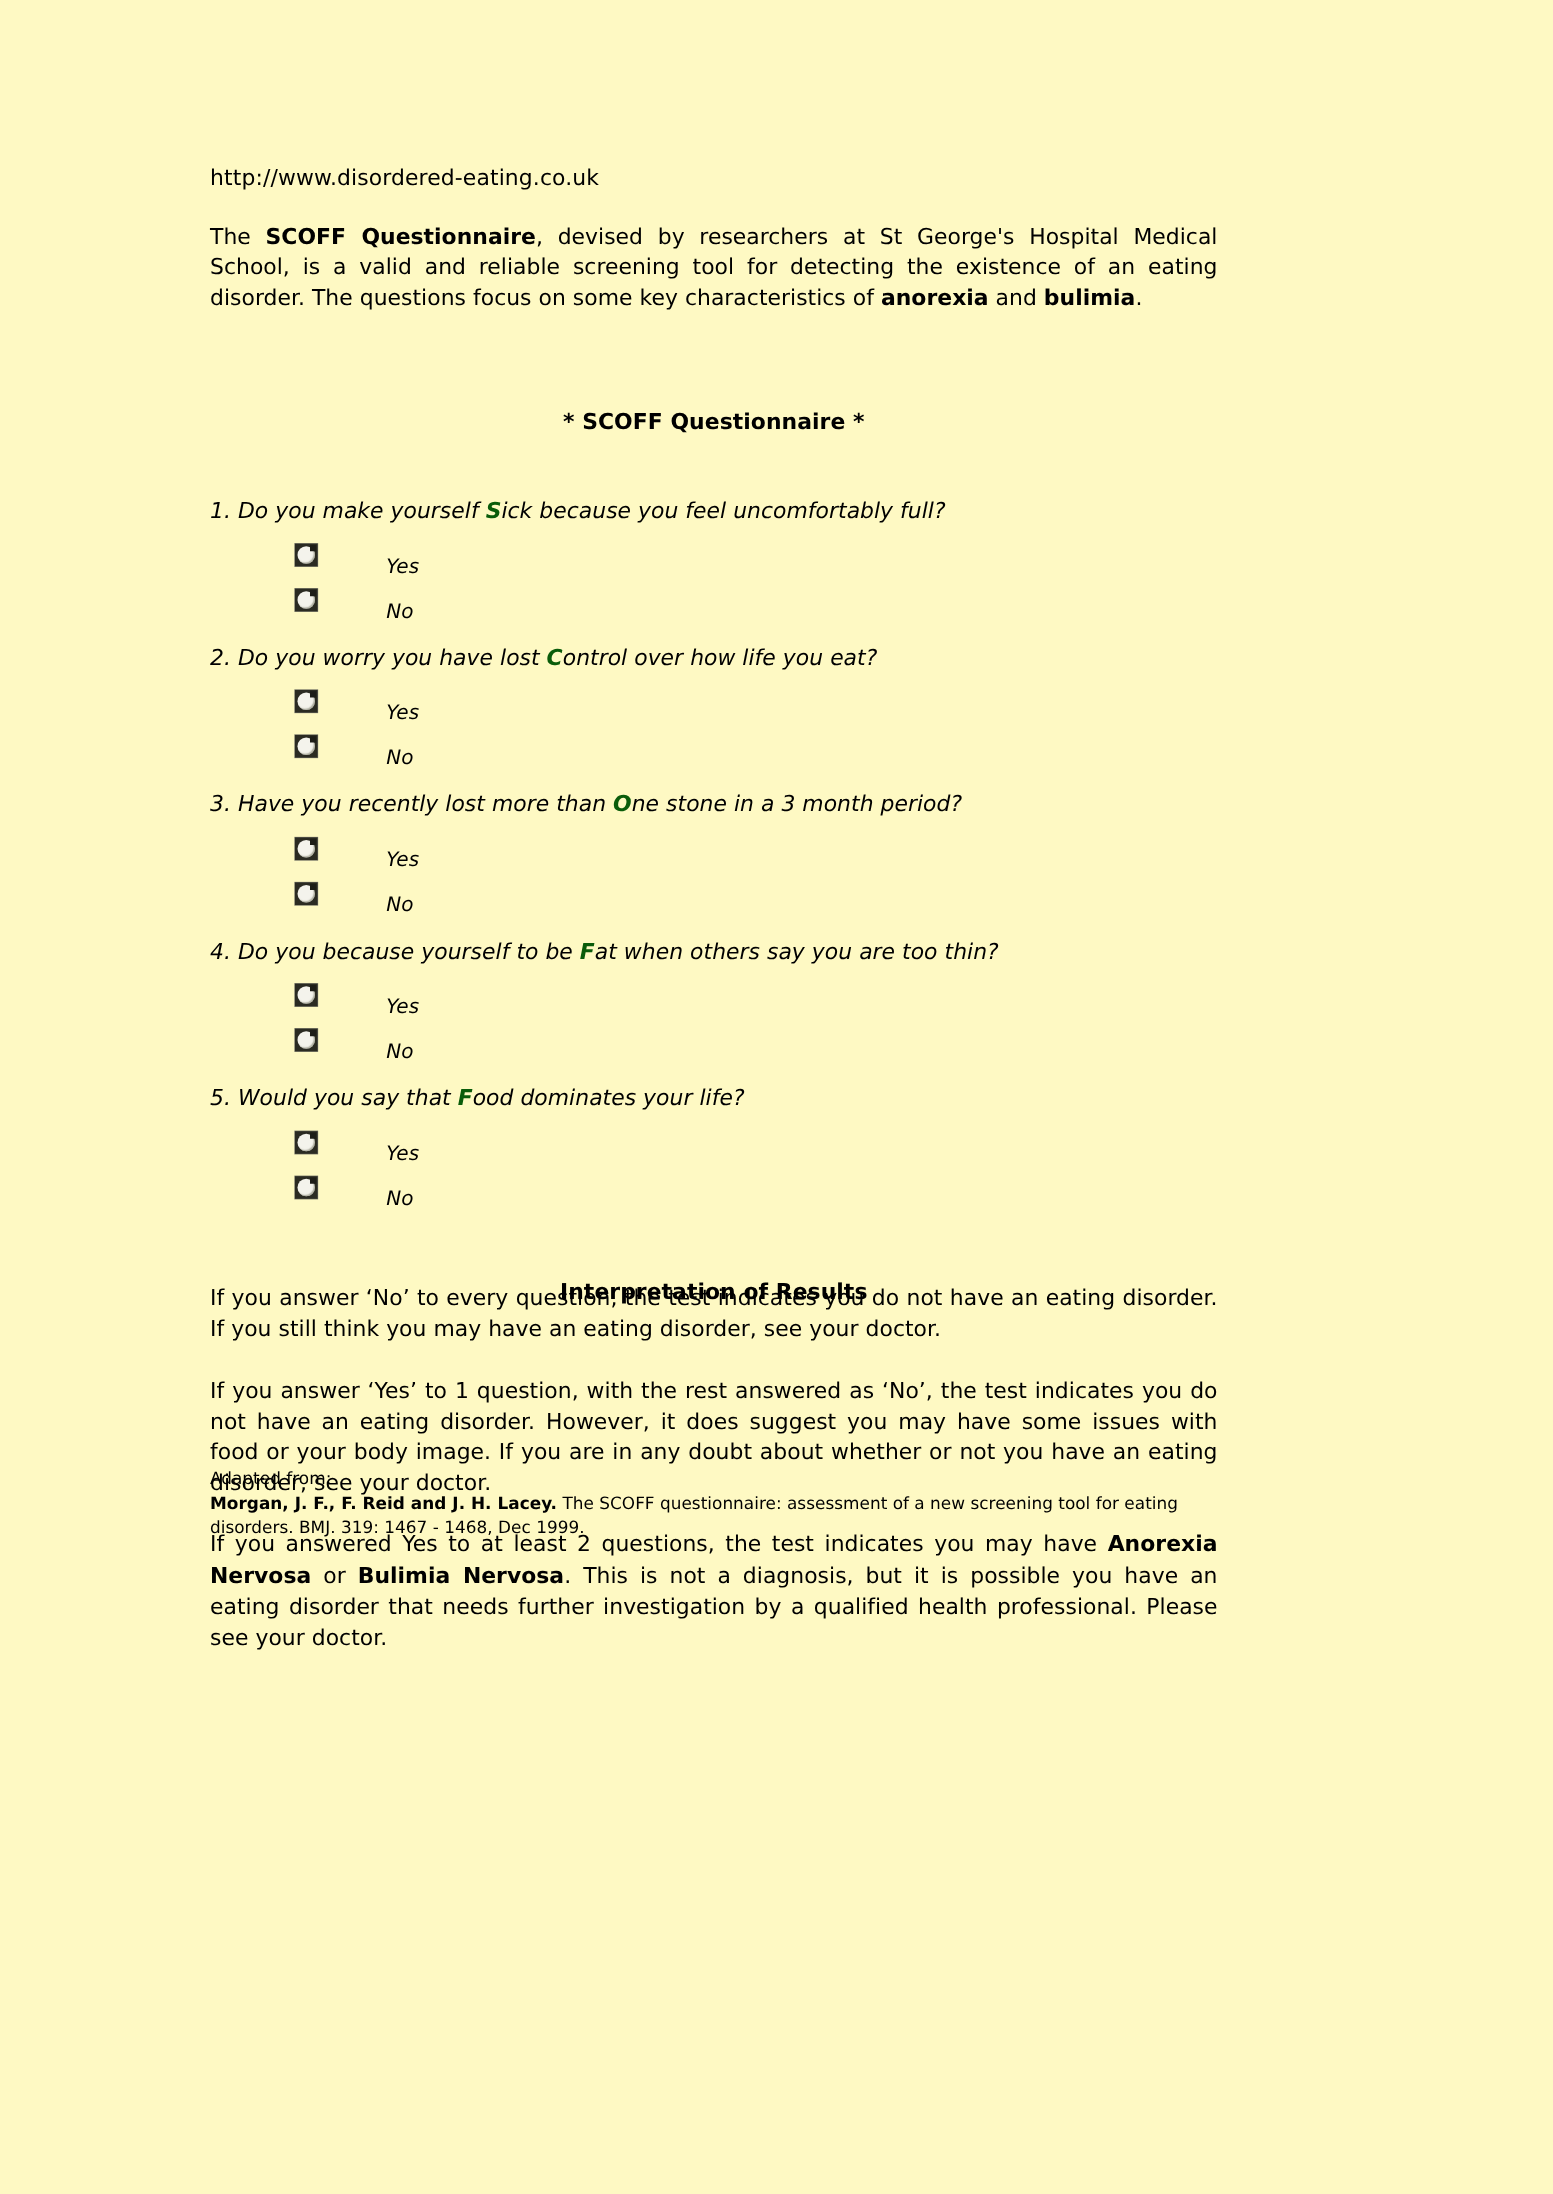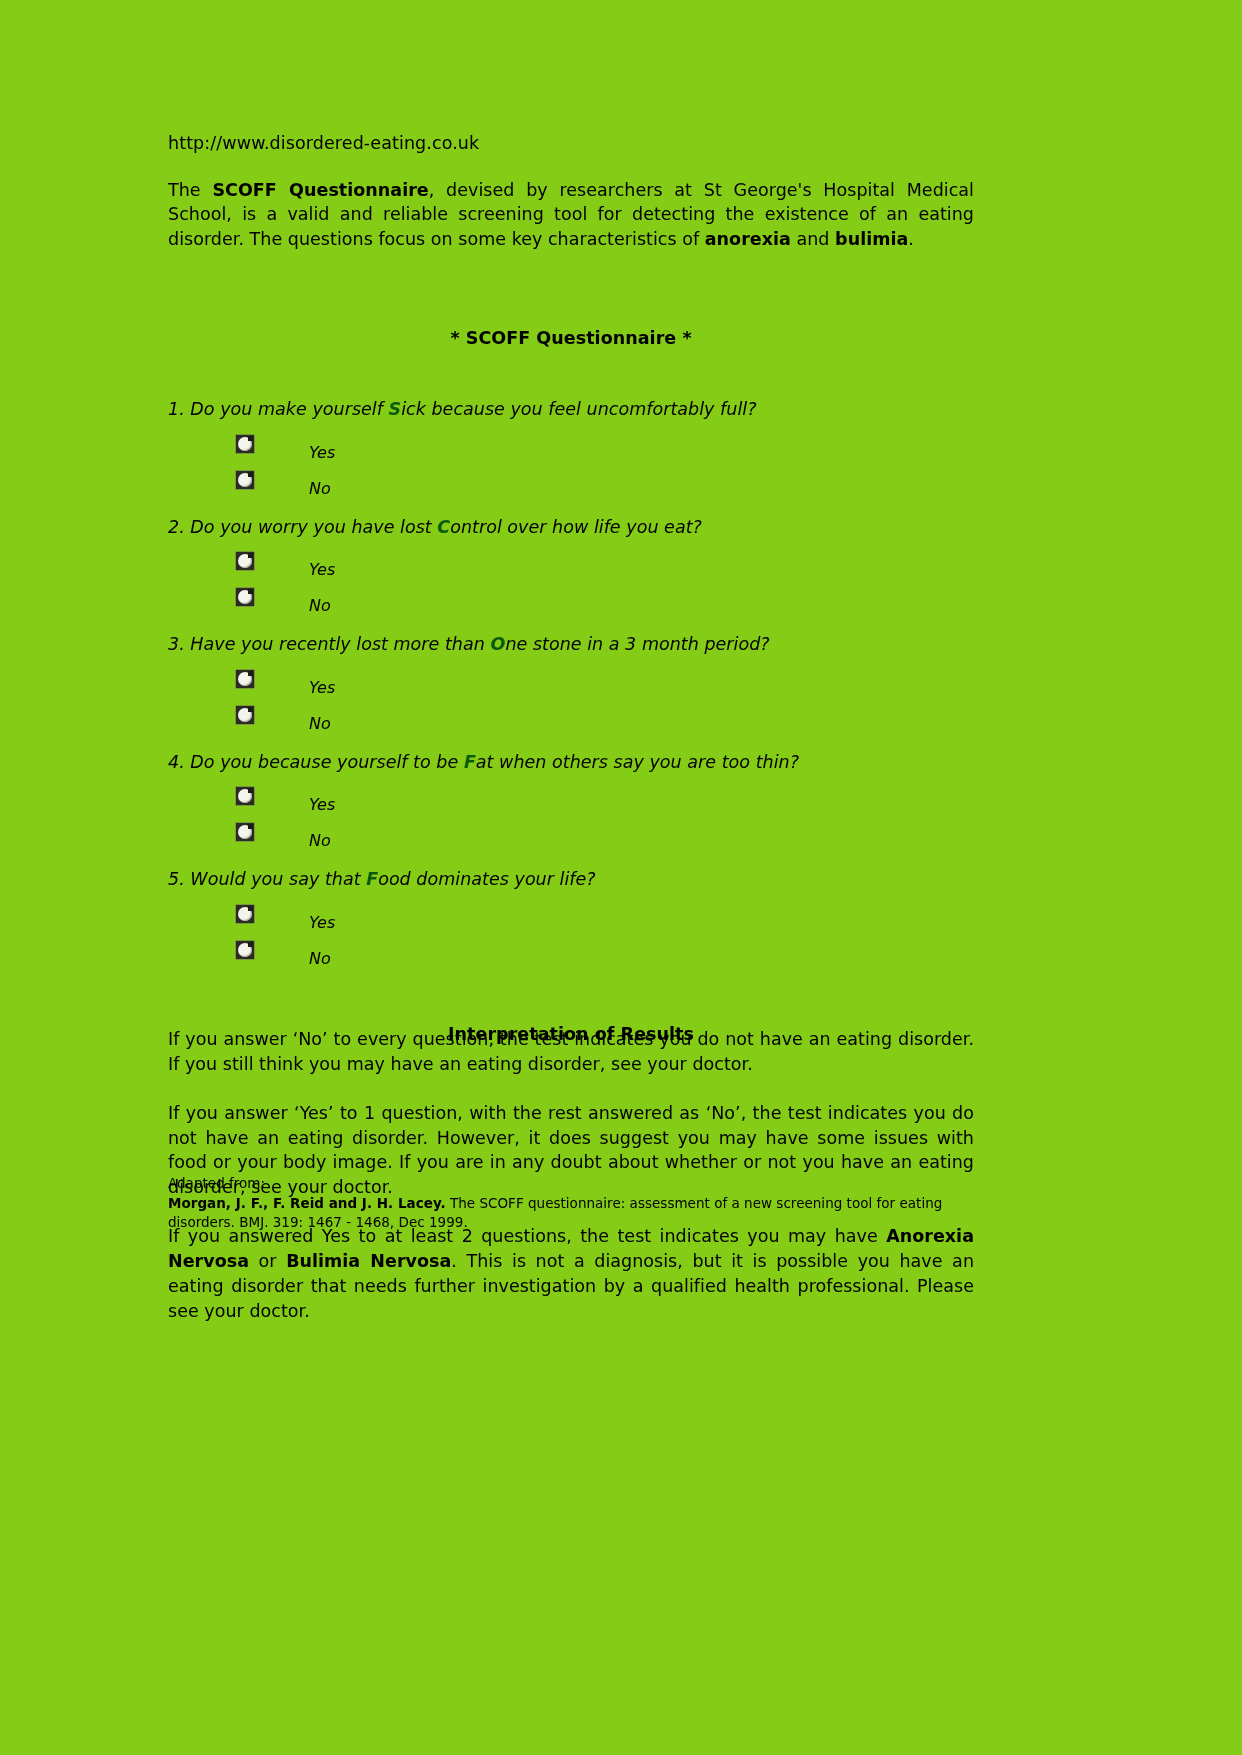--- a/index.html
+++ b/index.html
@@ -16,21 +16,21 @@
     position: relative;
     overflow: hidden;
   }
 
   .page {
     position: absolute;
     left: 0;
     top: 0;
     width: 1242px;
     height: 1755px;
-    background: #84cc16;
+    background: #fef9c3;
   }
 
   .content {
     position: absolute;
     left: 168px;
     top: 132px;
     width: 806px;
   }
 
   .url-line {

